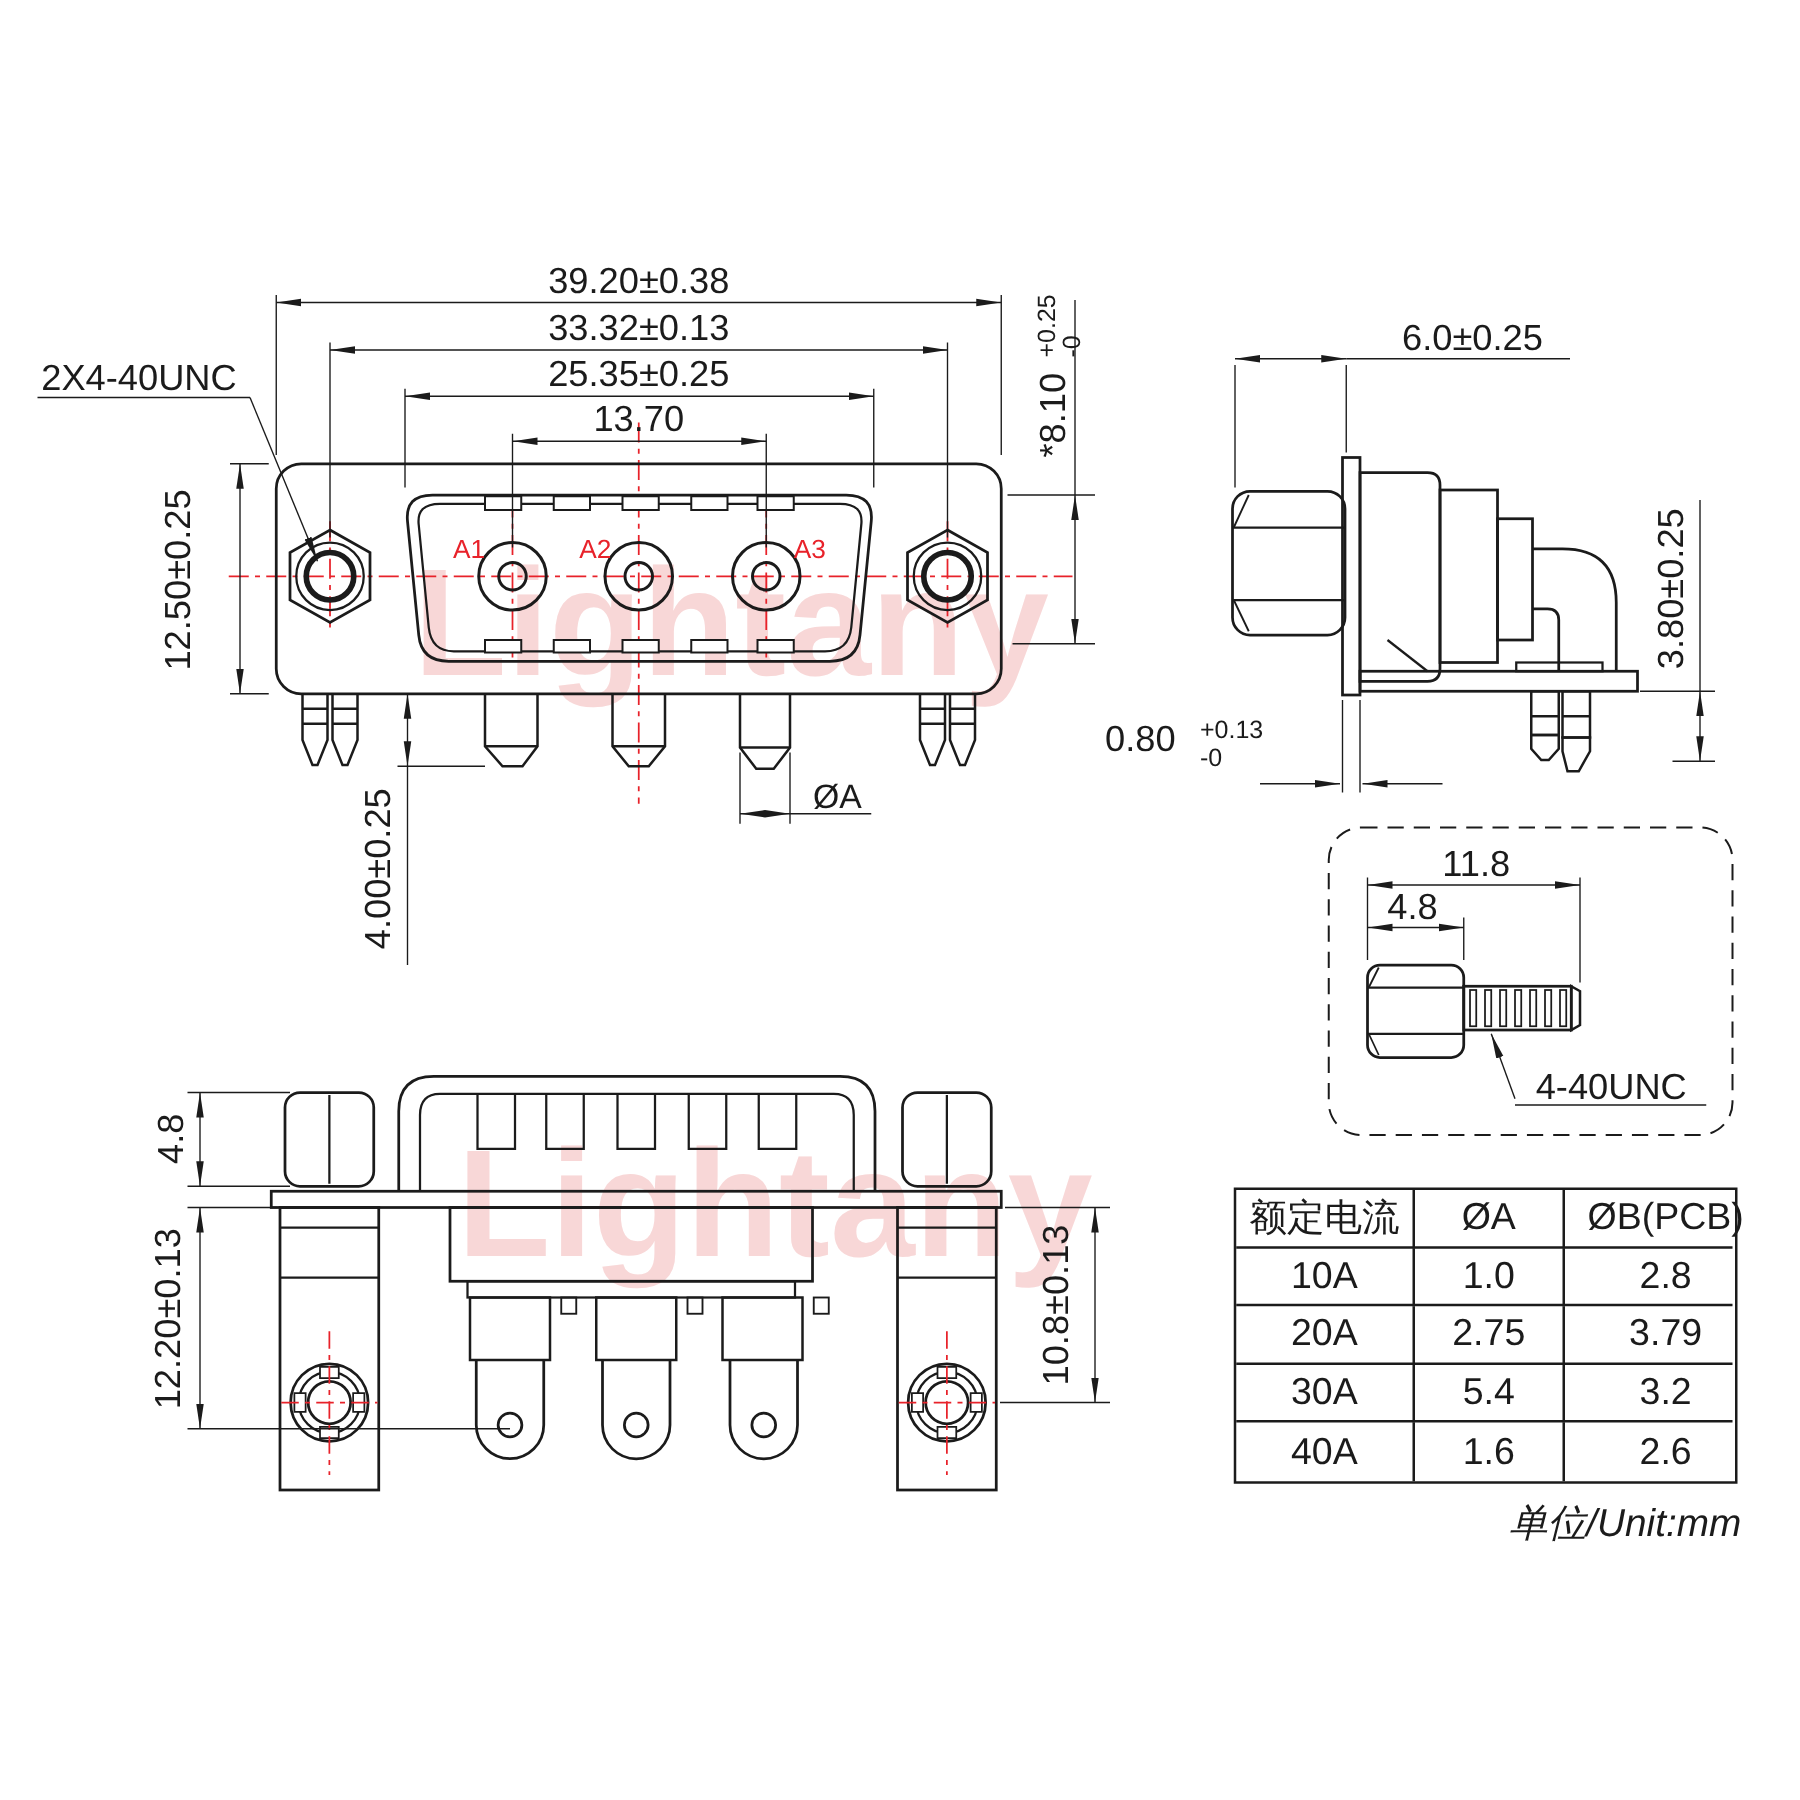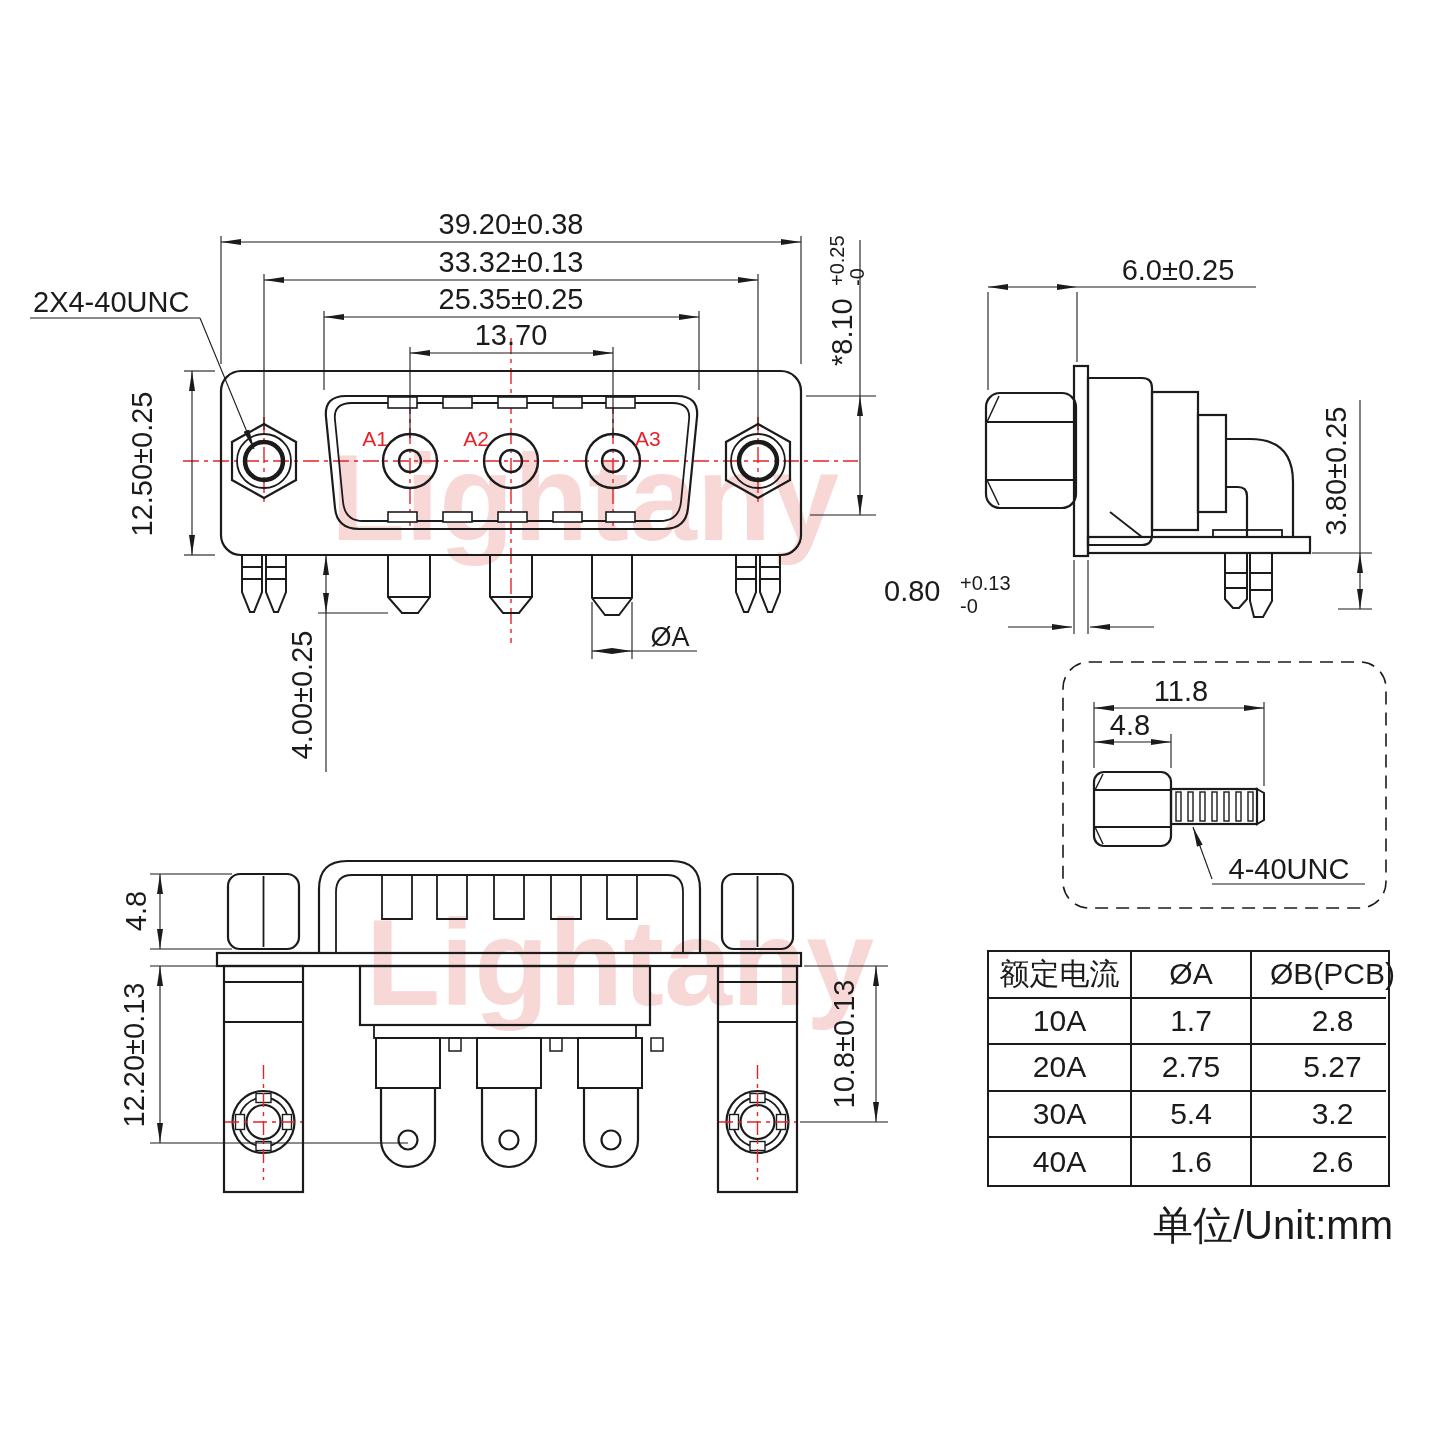--- a/index.html
+++ b/index.html
@@ -13,21 +13,21 @@
   .wm{font-size:122px;font-weight:bold;fill:#f8d7d7;}
   .spec-table{position:absolute;left:987px;top:950px;width:403px;height:237px;
               border:2px solid #1b1b1b;box-sizing:border-box;display:grid;
               grid-template-columns:143px 120px 134px;grid-template-rows:repeat(5,1fr);}
   .spec-table .cell{border-right:2px solid #1b1b1b;border-bottom:2px solid #1b1b1b;
               display:flex;align-items:center;justify-content:center;
               font-size:30px;color:#1b1b1b;box-sizing:border-box;}
   .spec-table .cell.last-col{border-right:none;padding-left:27px;}
   .spec-table .cell.last-row{border-bottom:none;text-align:right;}
   .unit-note{position:absolute;left:1100px;top:1198px;width:293px;text-align:right;
-              font-size:40px;color:#1b1b1b;}
+              font-size:31px;color:#1b1b1b;font-style:italic;}
 </style>
 </head>
 <body>
 
 <div class="stage">
 <svg width="1440" height="1440" viewBox="0 0 1440 1440">
   <defs>
     <marker id="arr" markerWidth="20" markerHeight="7" refX="20" refY="3.5" orient="auto-start-reverse" markerUnits="userSpaceOnUse">
       <path d="M20,3.5 L0,0.5 L0,6.5 Z" fill="#1b1b1b"></path>
     </marker>
@@ -330,26 +330,26 @@
     </g>
   </g>
 </svg>
 
   <div class="spec-table">
     <div class="cell">额定电流</div>
     <div class="cell">ØA</div>
     <div class="cell last-col">ØB(PCB)</div>
 
     <div class="cell">10A</div>
-    <div class="cell">1.7</div>
+    <div class="cell">1.0</div>
     <div class="cell last-col">2.8</div>
 
     <div class="cell">20A</div>
     <div class="cell">2.75</div>
-    <div class="cell last-col">5.27</div>
+    <div class="cell last-col">3.79</div>
 
     <div class="cell">30A</div>
     <div class="cell">5.4</div>
     <div class="cell last-col">3.2</div>
 
     <div class="cell last-row">40A</div>
     <div class="cell last-row">1.6</div>
     <div class="cell last-col last-row">2.6</div>
   </div>
 

